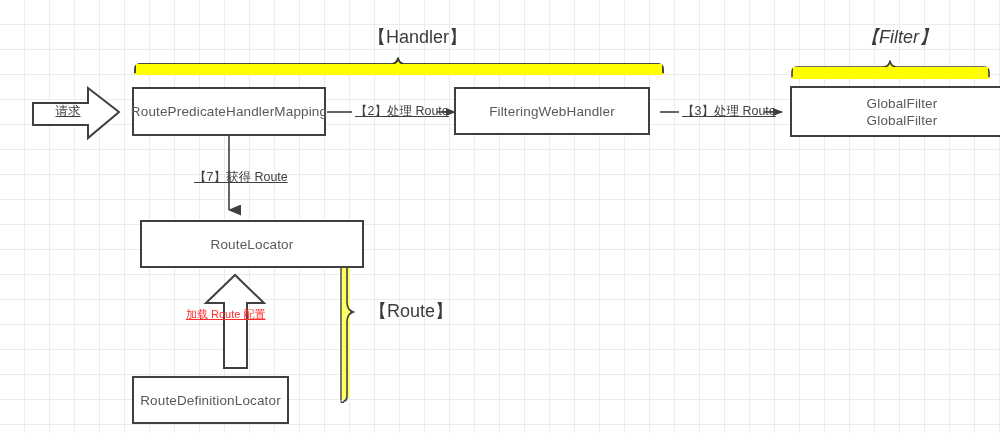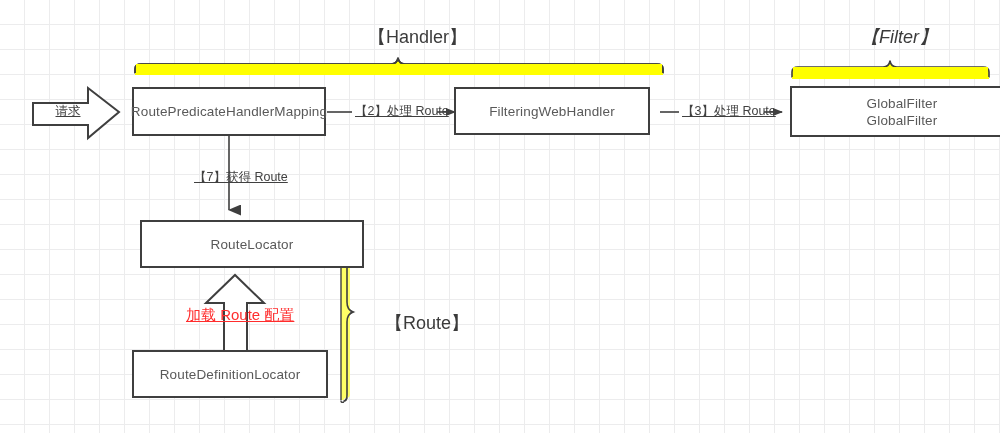--- a/index.html
+++ b/index.html
@@ -53,21 +53,21 @@
   .edge-label {
     position: absolute;
     color: #404040;
     font-size: 12.5px;
     line-height: 15px;
     white-space: nowrap;
     text-decoration: underline;
   }
   .edge-label.red {
     color: #ff2d2d;
-    font-size: 15px;
+    font-size: 11px;
   }
   .group-label {
     position: absolute;
     color: #3b3b3b;
     font-size: 18px;
     line-height: 15px;
     white-space: nowrap;
   }
 </style>
 </head>
@@ -128,40 +128,40 @@
 
     <g>
       <path d="M224,368 L224,303 L206,303 L235,275 L264,303 L247,303 L247,368 Z" fill="#ffffff" stroke="#3f3f3f" stroke-width="2" stroke-linejoin="miter"></path>
     </g>
   </svg>
 
   <div class="edge-label" style="left:40px; top:104px; width:56px; text-align:center;">请求</div>
 
   <div class="group-label" style="left:368px; top:30px;">【Handler】</div>
   <div class="group-label" style="left:861px; top:30px;font-style:italic;">【Filter】</div>
-  <div class="group-label" style="left:369px; top:316px;margin-left:16px;">【Route】</div>
+  <div class="group-label" style="left:369px; top:304px;">【Route】</div>
 
   <div class="node-box" style="left:132px; top:87px; width:194px; height:49px;">
     <span>RoutePredicateHandlerMapping</span>
   </div>
 
   <div class="node-box" style="left:454px; top:87px; width:196px; height:48px;">
     <span>FilteringWebHandler</span>
   </div>
 
   <div class="node-box" style="left:790px; top:86px; width:224px; height:51px; flex-direction:column;justify-content:center;">
     <span>GlobalFilter</span>
     <span>GlobalFilter</span>
   </div>
 
   <div class="node-box" style="left:140px; top:220px; width:224px; height:48px;">
     <span>RouteLocator</span>
   </div>
 
-  <div class="node-box" style="left:132px; top:350px; width:196px; height:48px;">
+  <div class="node-box" style="left:132px; top:376px; width:157px; height:48px;">
     <span>RouteDefinitionLocator</span>
   </div>
 
   <div class="edge-label" style="left:194px; top:170px;">【7】获得 Route</div>
 
   <div class="edge-label" style="left:355px; top:104px;">【2】处理 Route</div>
 
   <div class="edge-label" style="left:682px; top:104px;">【3】处理 Route</div>
 
   <div class="edge-label red" style="left:186px; top:307px;">加载 Route 配置</div>

